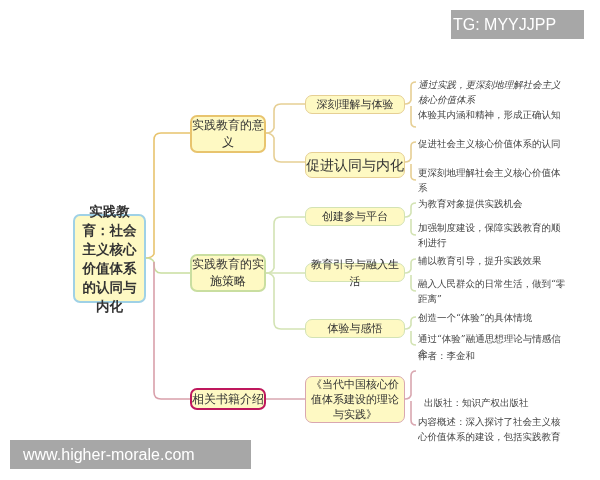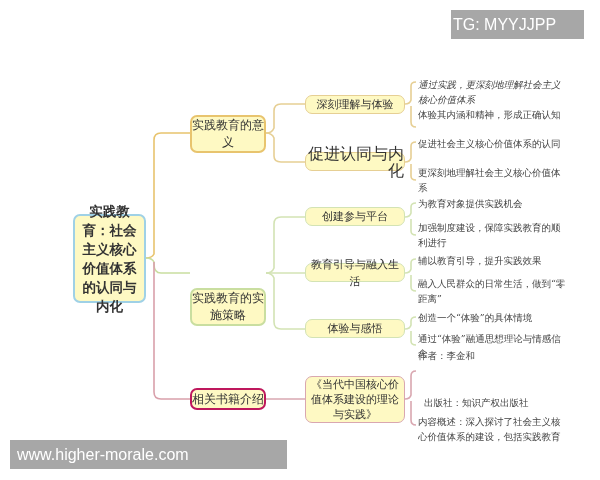--- a/index.html
+++ b/index.html
@@ -3,21 +3,21 @@
 <meta charset="utf-8">
 <style>
   html, body { margin:0; padding:0; }
   body { width:600px; height:480px; background:#ffffff; position:relative; overflow:hidden;
          font-family: "DejaVu Serif", "Liberation Serif", serif; color:#333; }
   .box { position:absolute; background:#fef9c3; box-sizing:border-box; border-radius:7px;
          display:flex; align-items:center; justify-content:center; text-align:center;
          font-size:12px; line-height:17px; color:#333; }
   .root { border:2px solid #9fd1e6; font-size:13.5px; line-height:19px; font-weight:bold; padding:16px 4px; }
   .b-gold { border:2px solid #e8c46e; }
-  .b-green { border:2px solid #c9dea0;margin-top:34px; }
+  .b-green { border:2px solid #c9dea0; }
   .b-pink { border:2px solid #be185d; }
   .s-gold { border:1.5px solid #e6cf94; }
   .s-green { border:1.5px solid #d3e3b4; }
   .s-pink { border:1.5px solid #d9a7b0; }
   .leaf { position:absolute; font-size:9.5px; line-height:15px; color:#444; width:150px; }
   svg.lines { position:absolute; left:0; top:0; }
   .wm { position:absolute; background:#a7a7a7; color:#fff;
         font-family: "Liberation Sans", "DejaVu Sans", sans-serif; }
 </style>
 </head>
@@ -58,21 +58,21 @@
 <div class="box b-green" style="left:190px; top:254px; width:76px; height:38px;">
   <span>实践教育的实施策略</span>
 </div>
 <div class="box b-pink" style="left:190px; top:388px; width:76px; height:22px;">
   <span>相关书籍介绍</span>
 </div>
 
 <div class="box s-gold" style="left:305px; top:95px; width:100px; height:19px; font-size:11px;">
   <span>深刻理解与体验</span>
 </div>
-<div class="box s-gold" style="left:305px; top:152px; width:100px; height:19px; font-size:16px;text-align:right;">
+<div class="box s-gold" style="left:305px; top:152px; width:100px; height:26px; font-size:14px;text-align:right;">
   <span>促进认同与内化</span>
 </div>
 <div class="box s-green" style="left:305px; top:207px; width:100px; height:19px; font-size:11px;">
   <span>创建参与平台</span>
 </div>
 <div class="box s-green" style="left:305px; top:263px; width:100px; height:19px; font-size:11px;">
   <span>教育引导与融入生活</span>
 </div>
 <div class="box s-green" style="left:305px; top:319px; width:100px; height:19px; font-size:11px;">
   <span>体验与感悟</span>
@@ -89,13 +89,13 @@
 <div class="leaf" style="left:418px; top:220px;">加强制度建设，保障实践教育的顺利进行</div>
 <div class="leaf" style="left:418px; top:253px;">辅以教育引导，提升实践效果</div>
 <div class="leaf" style="left:418px; top:276px;">融入人民群众的日常生活，做到“零距离”</div>
 <div class="leaf" style="left:418px; top:310px;">创造一个“体验”的具体情境</div>
 <div class="leaf" style="left:418px; top:331px;">通过“体验”融通思想理论与情感信念</div>
 <div class="leaf" style="left:418px; top:348px;">作者：李金和</div>
 <div class="leaf" style="left:424px; top:395px;">出版社：知识产权出版社</div>
 <div class="leaf" style="left:418px; top:414px; height:28px; overflow:hidden;">内容概述：深入探讨了社会主义核心价值体系的建设，包括实践教育的重要性</div>
 
 <div class="wm" style="left:451px; top:10px; width:133px; height:29px; line-height:29px; font-size:16px; padding-left:2px; box-sizing:border-box;">TG: MYYJJPP</div>
-<div class="wm" style="left:10px; top:440px; width:277px; height:29px; line-height:29px; font-size:16px; padding-left:7px; box-sizing:border-box;">www.higher-morale.com</div>
+<div class="wm" style="left:10px; top:440px; width:241px; height:29px; line-height:29px; font-size:16px; padding-left:13px; box-sizing:border-box;">www.higher-morale.com</div>
 
 </body></html>

